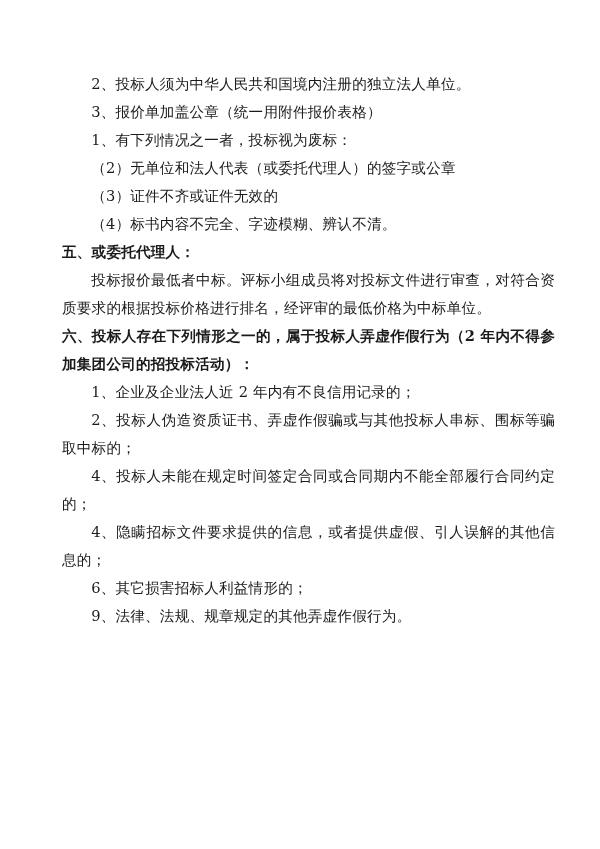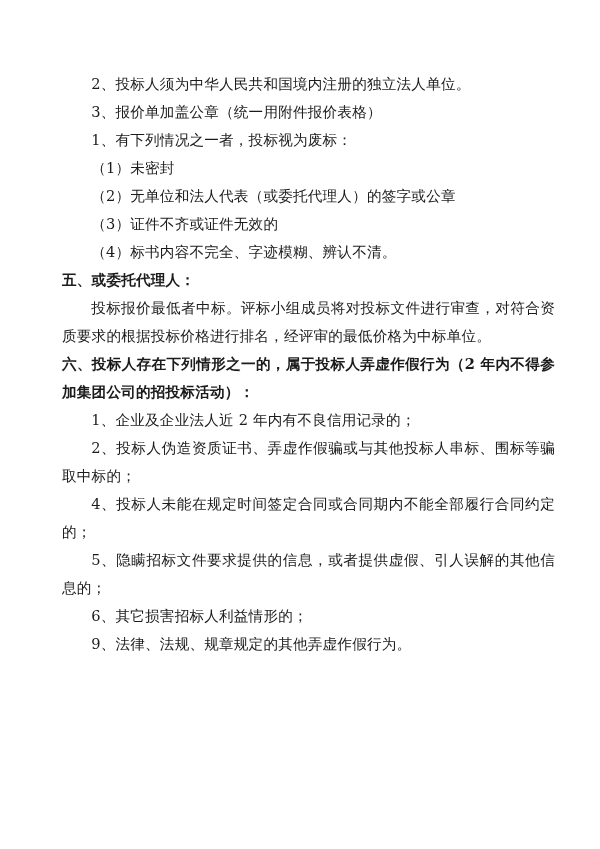--- a/index.html
+++ b/index.html
@@ -43,31 +43,30 @@
 </style>
 </head>
 <body>
 
 <div class="page">
   <div class="doc-body">
 
     <p class="para indent-2">2、投标人须为中华人民共和国境内注册的独立法人单位。</p>
     <p class="para indent-2">3、报价单加盖公章（统一用附件报价表格）</p>
     <p class="para indent-2">1、有下列情况之一者，投标视为废标：</p>
-    <p class="para indent-2">（1）未密封</p>
     <p class="para indent-2">（2）无单位和法人代表（或委托代理人）的签字或公章</p>
     <p class="para indent-2">（3）证件不齐或证件无效的</p>
     <p class="para indent-2">（4）标书内容不完全、字迹模糊、辨认不清。</p>
 
     <p class="heading">五、或委托代理人：</p>
     <p class="para indent-2">投标报价最低者中标。评标小组成员将对投标文件进行审查，对符合资质要求的根据投标价格进行排名，经评审的最低价格为中标单位。</p>
 
     <p class="heading">六、投标人存在下列情形之一的，属于投标人弄虚作假行为（2 年内不得参加集团公司的招投标活动）：</p>
 
     <p class="para indent-2">1、企业及企业法人近 2 年内有不良信用记录的；</p>
     <p class="para indent-2">2、投标人伪造资质证书、弄虚作假骗或与其他投标人串标、围标等骗取中标的；</p>
     <p class="para indent-2">4、投标人未能在规定时间签定合同或合同期内不能全部履行合同约定的；</p>
-    <p class="para indent-2">5、隐瞒招标文件要求提供的信息，或者提供虚假、引人误解的其他信息的；</p>
+    <p class="para indent-2">4、隐瞒招标文件要求提供的信息，或者提供虚假、引人误解的其他信息的；</p>
     <p class="para indent-2">6、其它损害招标人利益情形的；</p>
     <p class="para indent-2">9、法律、法规、规章规定的其他弄虚作假行为。</p>
 
   </div>
 </div>
 
 </body></html>

